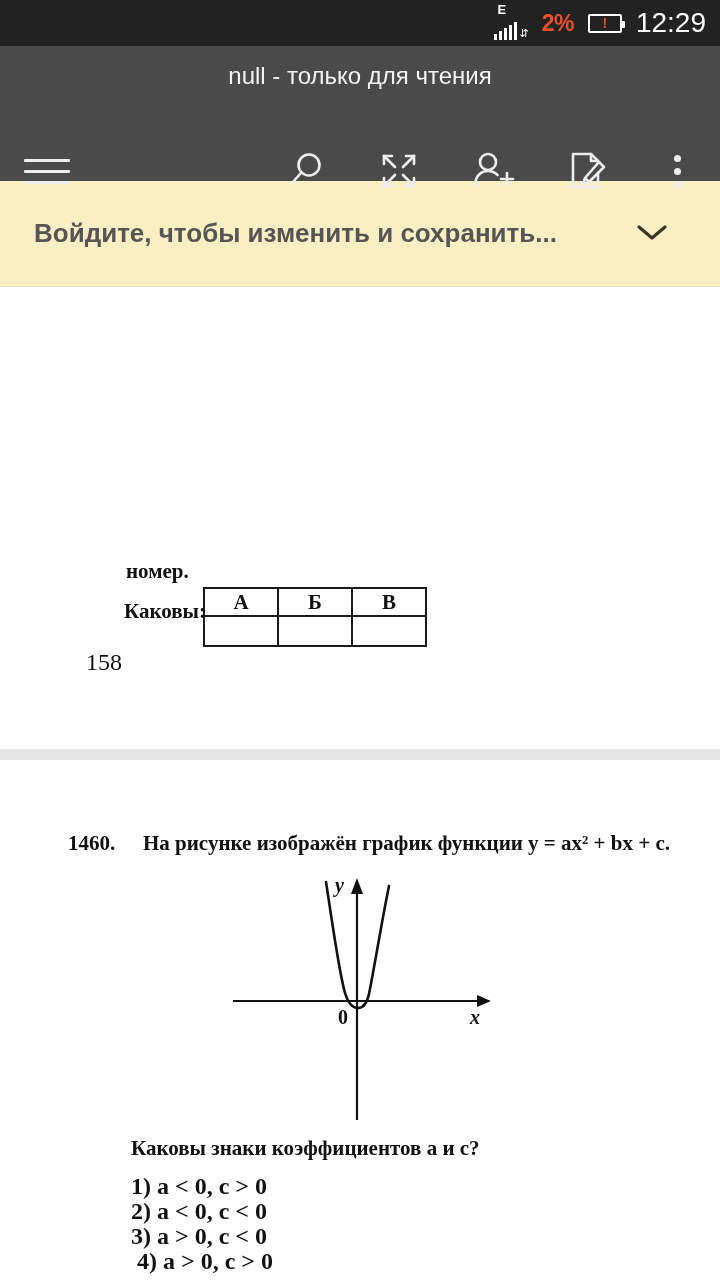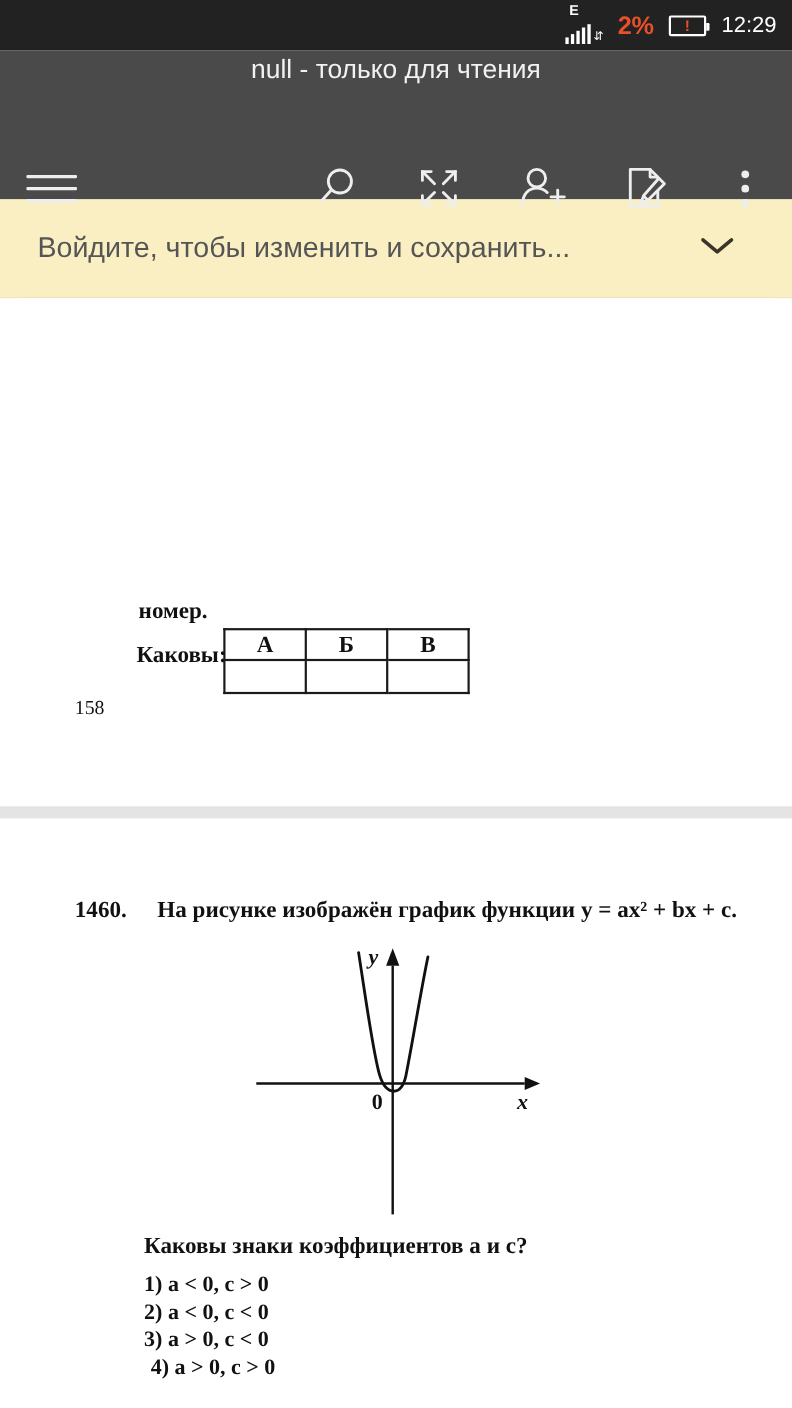--- a/index.html
+++ b/index.html
@@ -96,36 +96,36 @@
     border-radius: 0 1px 1px 0;
   }
   .battery-bang {
     color: #e8502a;
     font-size: 14px;
     font-weight: bold;
     line-height: 1;
   }
   .status-time {
     color: #ffffff;
-    font-size: 20px;
+    font-size: 28px;
     font-weight: normal;
     letter-spacing: 0px;
   }
 
   
   .app-bar {
     background: #4a4a4a;
     height: 135px;
     position: relative;
   }
   .app-title {
     text-align: center;
     color: #f2f2f2;
     font-size: 24px;
-    padding-top: 4px;
+    padding-top: 16px;
     font-weight: normal;
   }
   .toolbar {
     position: absolute;
     left: 0;
     right: 0;
     top: 95px;
     height: 60px;
     display: flex;
     align-items: center;
@@ -147,26 +147,27 @@
     background: #eeeeee;
     margin: 8px 0;
     border-radius: 1px;
   }
   .dots { display: flex; flex-direction: column; gap: 6px; align-items: center; }
   .dots i { width: 7px; height: 7px; border-radius: 50%; background: #eeeeee; display: block; }
 
   
   .banner {
     background: #faeec3;
-    height: 90px;
+    height: 106px;
     display: flex;
     align-items: center;
     padding: 0 32px 0 34px;
     box-sizing: border-box;
     border-bottom: 1px solid #efe3ba;
+    font-weight: bold;
   }
   .banner-text {
     flex: 1;
     color: #555555;
     font-size: 26px;
     white-space: nowrap;
     overflow: hidden;
   }
   .banner-chevron { padding: 10px 18px; }
 
@@ -202,26 +203,26 @@
     width: 72px;
     height: 26px;
     text-align: center;
     font-weight: bold;
     font-size: 21px;
     padding: 0;
     font-family: "Liberation Serif", serif;
   }
   table.abv td.blank { height: 28px; }
 
-  .page-num { font-size: 18px; }
+  .page-num { font-size: 24px; margin-left: 18px; }
 
   .task-num { font-weight: bold; font-size: 21px; }
   .task-body { font-weight: bold; font-size: 21px; margin-left: 12px; }
   .question { font-weight: bold; font-size: 21px; }
-  .option { font-weight: bold; font-size: 20px; }
+  .option { font-weight: bold; font-size: 24px; }
 
   .graph { position: absolute; }
 </style>
 </head>
 <body>
 
 <div class="status-bar">
   <div class="status-right">
 
     <div class="signal-group">

